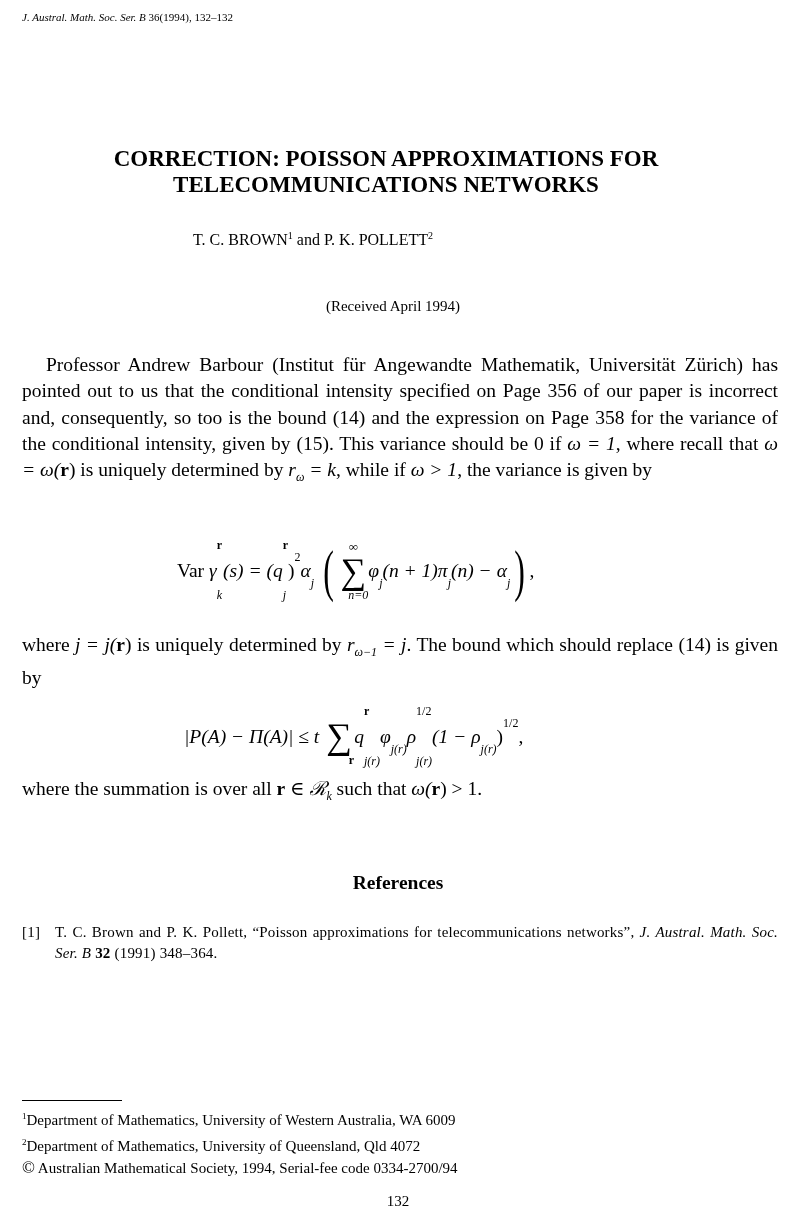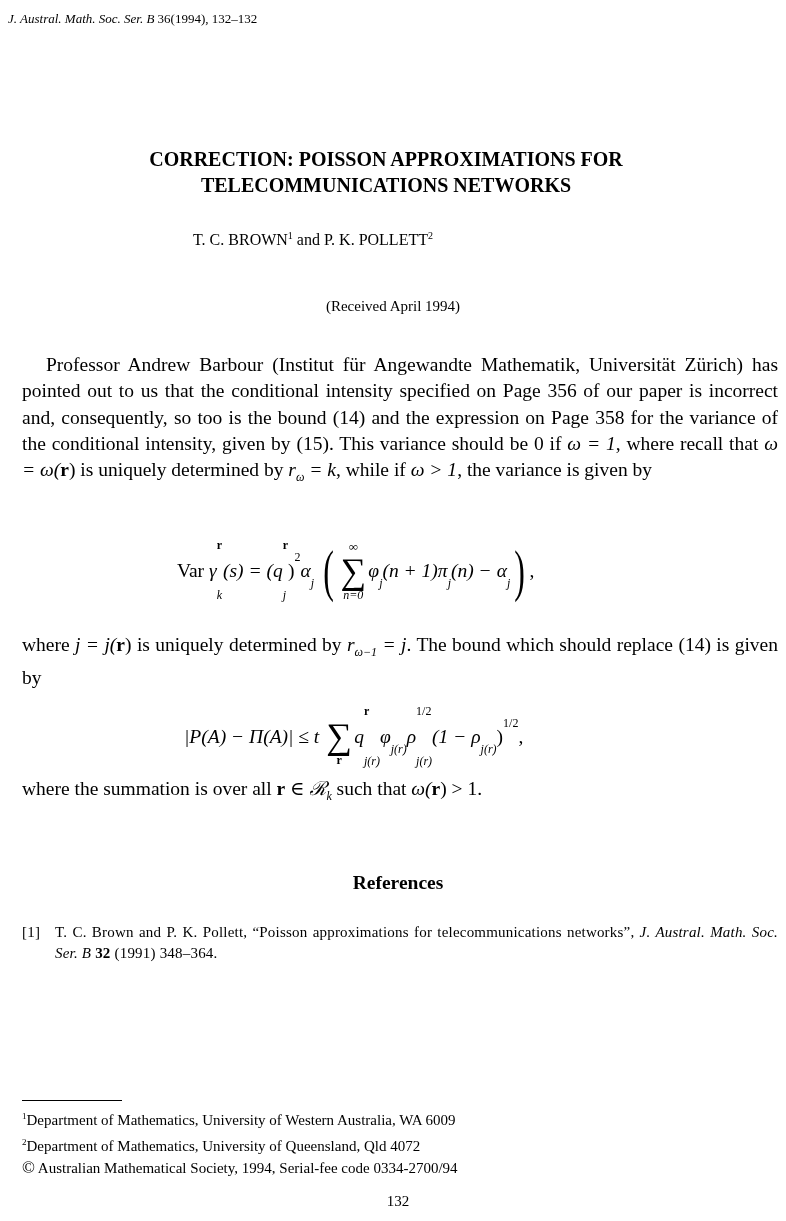--- a/index.html
+++ b/index.html
@@ -10,30 +10,30 @@
     body {
       width: 786px;
       height: 1221px;
       position: relative;
       overflow: hidden;
       font-family: "Liberation Serif", "DejaVu Serif", serif;
       color: #000000;
     }
     .abs { position: absolute; }
     .running-head {
-      left: 8px; top: 11px;
-      font-size: 13px;
+      left: 22px; top: 11px;
+      font-size: 11px;
       white-space: nowrap;
     }
     .running-head i { font-style: italic; }
     .title {
       left: 0; width: 772px; top: 146px;
       text-align: center;
       font-weight: bold;
-      font-size: 20px;
+      font-size: 23px;
       line-height: 26px;
     }
     .authors {
       left: 0; width: 626px; top: 230px;
       text-align: center;
       font-size: 16px;
     }
     .authors sup { font-size: 10px; vertical-align: 6px; }
     .received {
       left: 0; width: 786px; top: 298px;
@@ -71,21 +71,21 @@
     }
     .sum-wrap {
       display: inline-block;
       position: relative;
       vertical-align: middle;
       width: 30px;
       text-align: center;
     }
     .sum-sym { font-size: 36px; line-height: 36px; display: block; }
     .sum-top { font-size: 13px; line-height: 12px; display: block; }
-    .sum-bot { font-size: 12px; line-height: 12px; display: block; font-style: italic; }
+    .sum-bot { font-size: 12px; line-height: 12px; display: block; font-style: italic; text-align: right; }
     .refs-heading {
       left: 0; width: 796px; top: 872px;
       text-align: center;
       font-weight: bold;
       font-size: 19.5px;
     }
     .ref {
       left: 22px; width: 756px; top: 922px;
       font-size: 15px;
       line-height: 21px;

